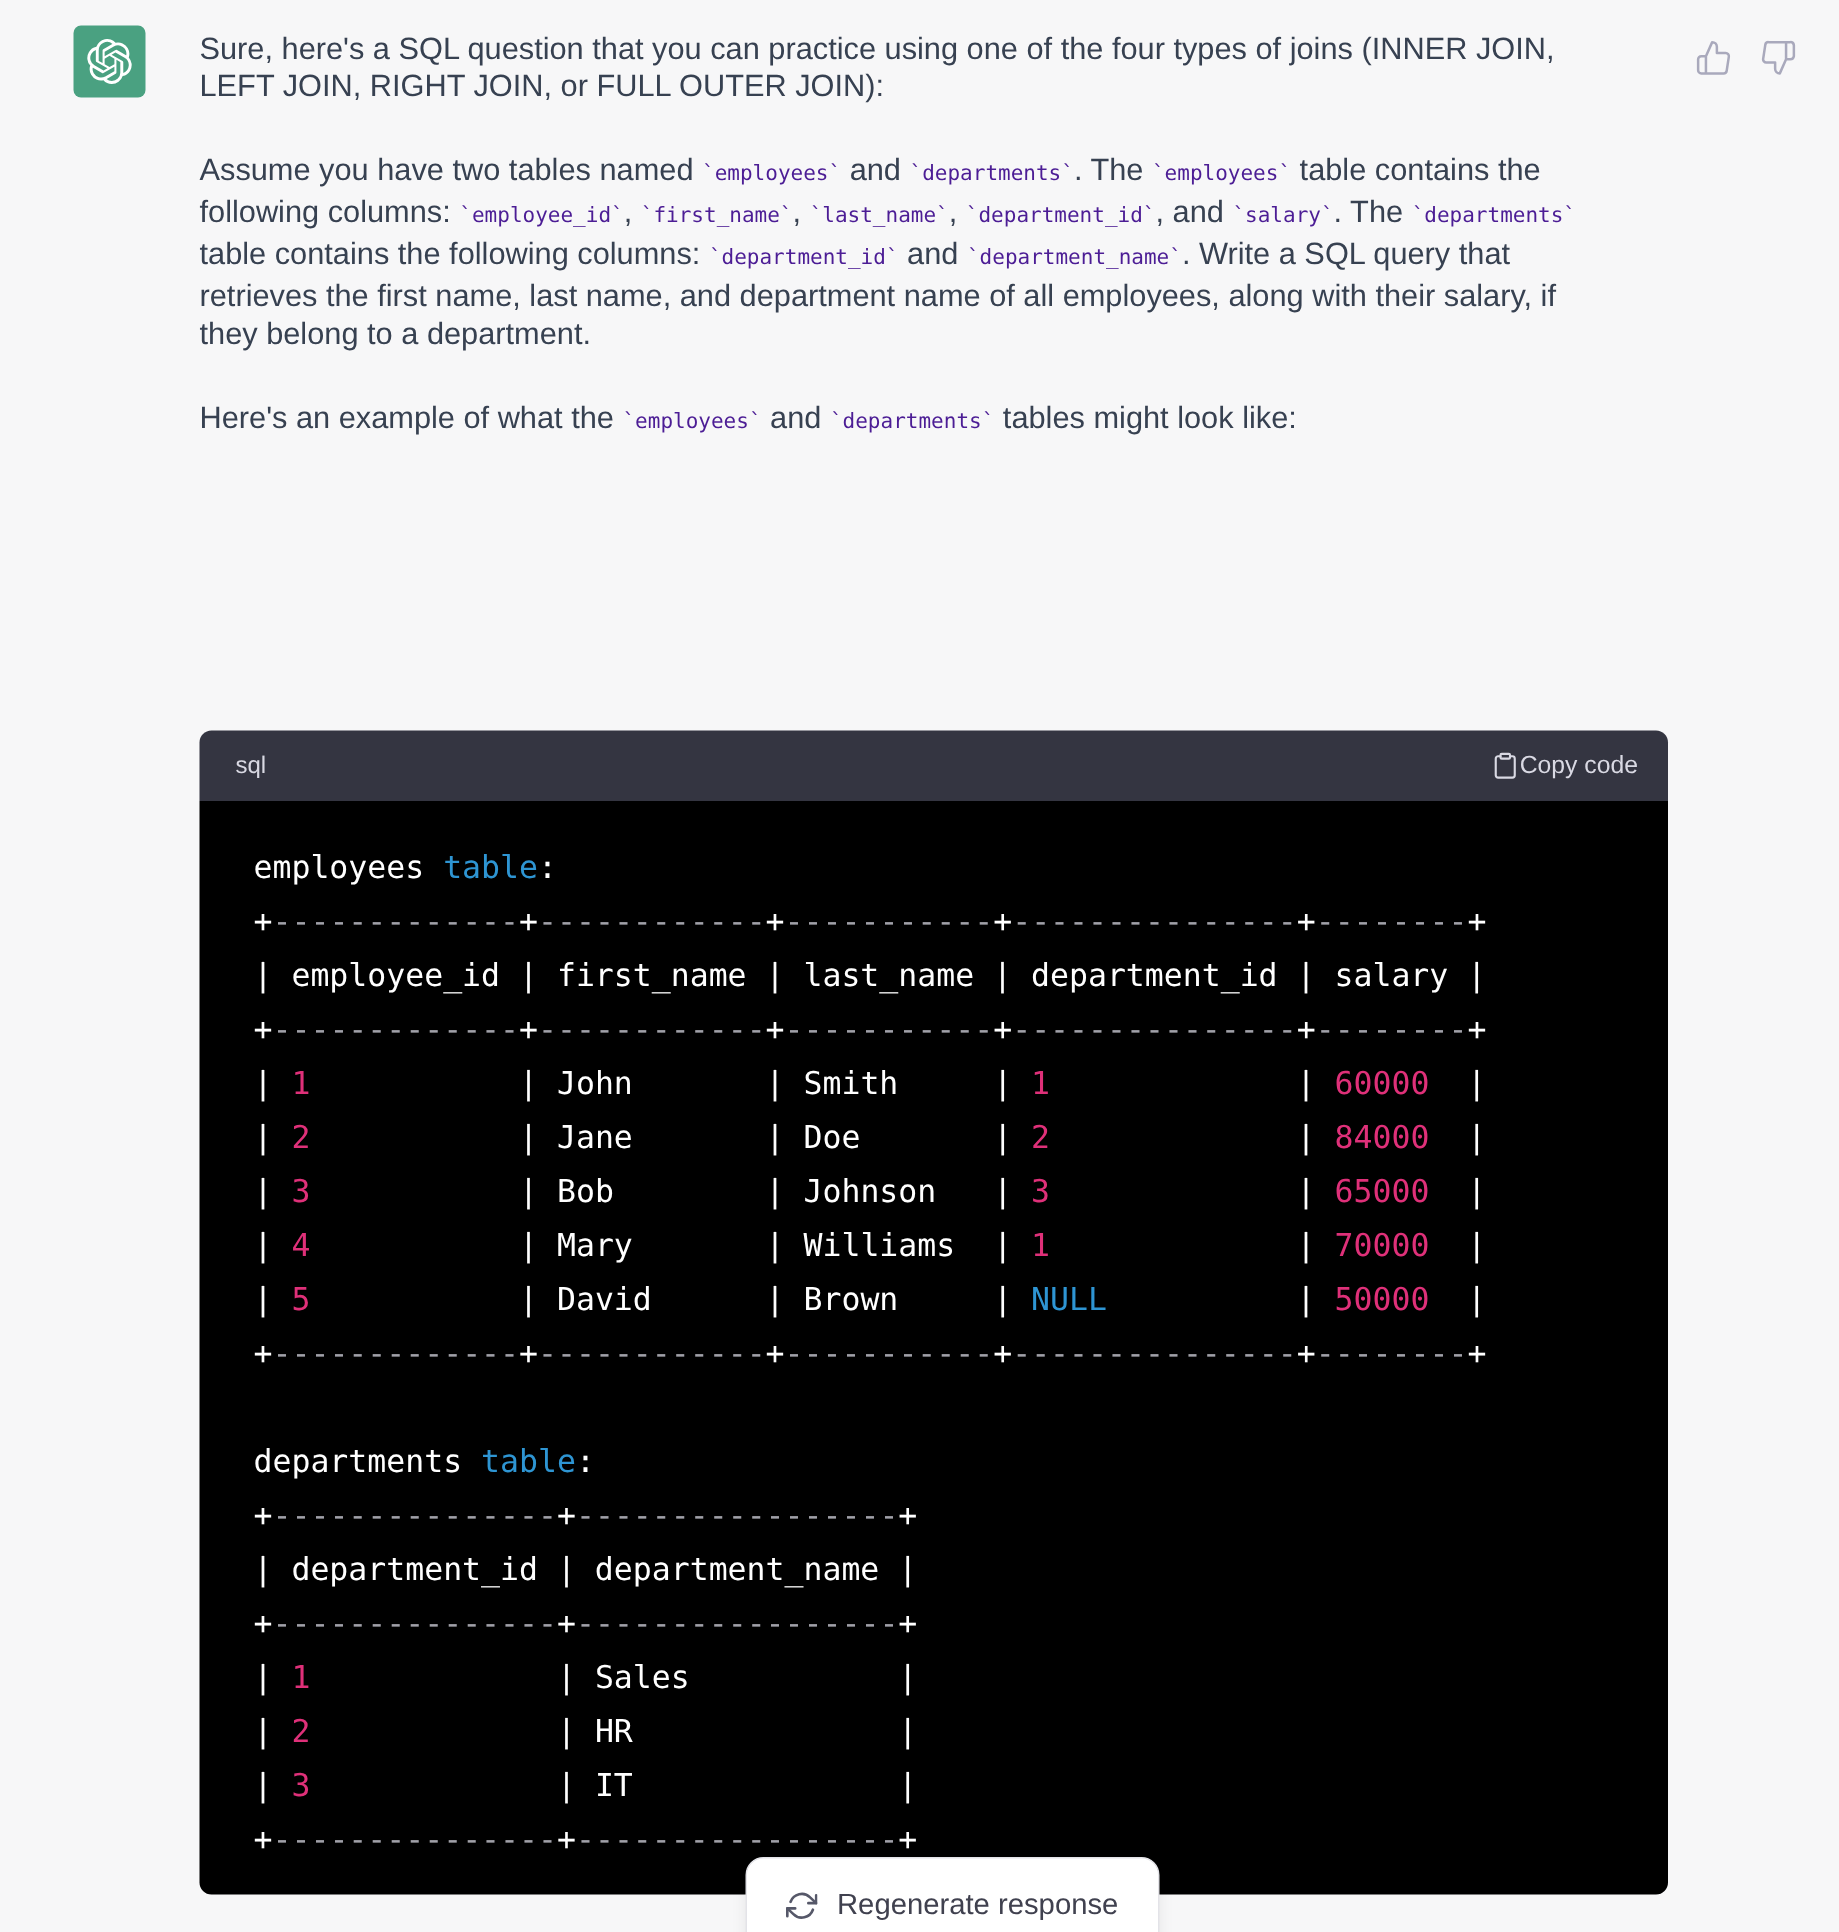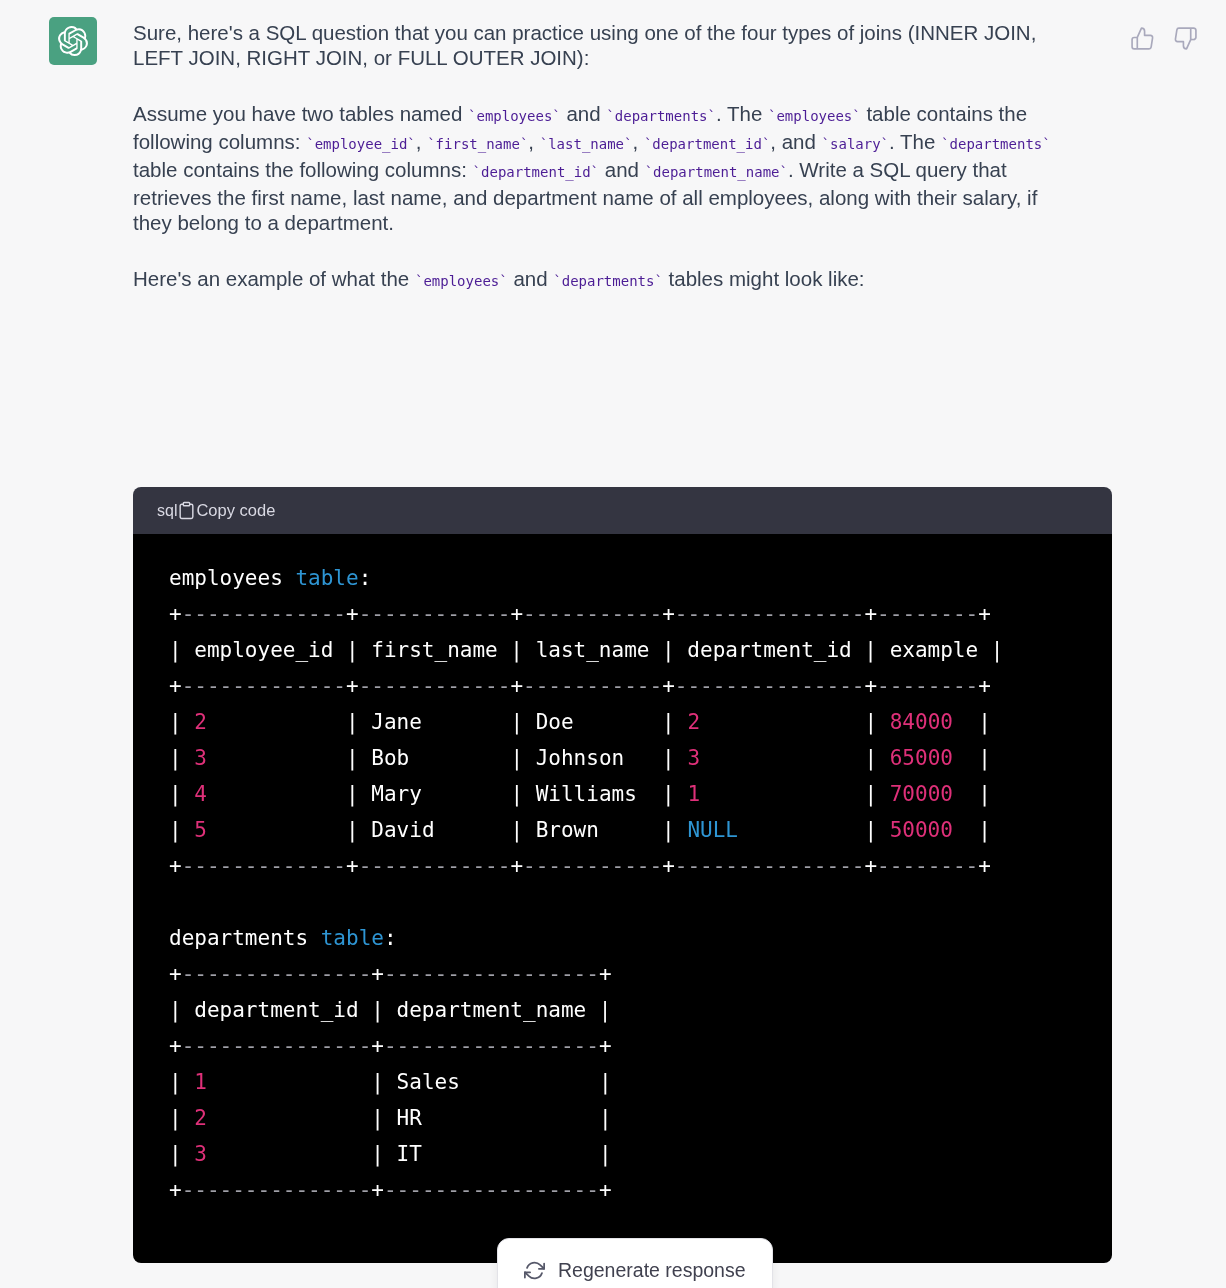--- a/index.html
+++ b/index.html
@@ -7,21 +7,21 @@
         font-family:"Liberation Sans",sans-serif;color:#374151;}
   .avatar{position:absolute;left:49px;top:17px;width:48px;height:48px;border-radius:5px;
           background:#4aa181;display:flex;align-items:center;justify-content:center;}
   .feedback{position:absolute;right:28px;top:26px;display:flex;gap:18px;}
   .fb-btn{background:none;border:none;padding:0;cursor:pointer;line-height:0;}
   .content{position:absolute;left:133px;top:20px;width:945px;}
   .para{margin:0 0 31px 0;font-size:20.5px;line-height:25px;color:#374151;}
   .inline-code{font-family:"DejaVu Sans Mono",monospace;font-size:14px;color:#4c1d95;}
   .code-block{position:absolute;left:133px;top:487px;width:979px;height:776px;}
   .code-header{height:47px;background:var(--c-header-bg,#343541);border-radius:8px 8px 0 0;
-               display:flex;align-items:center;padding:0 20px 0 24px;box-sizing:border-box;}
+               display:flex;align-items:center;justify-content:space-between;padding:0 20px 0 24px;box-sizing:border-box;}
   .lang-label{color:var(--c-label,#d9d9e3);font-size:16px;}
   .copy-btn{background:none;border:none;cursor:pointer;display:flex;align-items:center;
             color:var(--c-label,#d9d9e3);font-size:16.5px;font-family:"Liberation Sans",sans-serif;padding:0;}
   .code-body{background:var(--c-body-bg,#000);height:729px;box-sizing:border-box;border-radius:0 0 8px 8px;
              padding:26px 36px;font-family:"DejaVu Sans Mono",monospace;font-size:21px;line-height:36px;
              color:var(--c-plain,#fff);overflow:hidden;}
   .code-line{white-space:pre;height:36px;}
   .tok-plain{color:var(--c-plain,#ffffff);}
   .tok-keyword{color:var(--c-keyword,#2e95d3);}
   .tok-number{color:var(--c-number,#df3079);}
@@ -78,22 +78,23 @@
             <rect x="8" y="2" width="8" height="4" rx="1" ry="1"></rect>
             <path d="M16 4h2a2 2 0 0 1 2 2v14a2 2 0 0 1-2 2H6a2 2 0 0 1-2-2V6a2 2 0 0 1 2-2h2"></path>
           </svg>
         </span>
         <span>Copy code</span>
       </button>
     </div>
     <div class="code-body">
         <div class="code-line"><span class="tok-plain">employees </span><span class="tok-keyword">table</span><span class="tok-plain">:</span></div>
         <div class="code-line"><span class="tok-plain">+</span><span class="tok-dash">-------------</span><span class="tok-plain">+</span><span class="tok-dash">------------</span><span class="tok-plain">+</span><span class="tok-dash">-----------</span><span class="tok-plain">+</span><span class="tok-dash">---------------</span><span class="tok-plain">+</span><span class="tok-dash">--------</span><span class="tok-plain">+</span></div>
-        <div class="code-line"><span class="tok-plain">| employee_id | first_name | last_name | department_id | example |</span></div>
+        <div class="code-line"><span class="tok-plain">| employee_id | first_name | last_name | department_id | salary |</span></div>
         <div class="code-line"><span class="tok-plain">+</span><span class="tok-dash">-------------</span><span class="tok-plain">+</span><span class="tok-dash">------------</span><span class="tok-plain">+</span><span class="tok-dash">-----------</span><span class="tok-plain">+</span><span class="tok-dash">---------------</span><span class="tok-plain">+</span><span class="tok-dash">--------</span><span class="tok-plain">+</span></div>
+        <div class="code-line"><span class="tok-plain">| </span><span class="tok-number">1</span><span class="tok-plain">           | John       | Smith     | </span><span class="tok-number">1</span><span class="tok-plain">             | </span><span class="tok-number">60000</span><span class="tok-plain">  |</span></div>
         <div class="code-line"><span class="tok-plain">| </span><span class="tok-number">2</span><span class="tok-plain">           | Jane       | Doe       | </span><span class="tok-number">2</span><span class="tok-plain">             | </span><span class="tok-number">84000</span><span class="tok-plain">  |</span></div>
         <div class="code-line"><span class="tok-plain">| </span><span class="tok-number">3</span><span class="tok-plain">           | Bob        | Johnson   | </span><span class="tok-number">3</span><span class="tok-plain">             | </span><span class="tok-number">65000</span><span class="tok-plain">  |</span></div>
         <div class="code-line"><span class="tok-plain">| </span><span class="tok-number">4</span><span class="tok-plain">           | Mary       | Williams  | </span><span class="tok-number">1</span><span class="tok-plain">             | </span><span class="tok-number">70000</span><span class="tok-plain">  |</span></div>
         <div class="code-line"><span class="tok-plain">| </span><span class="tok-number">5</span><span class="tok-plain">           | David      | Brown     | </span><span class="tok-keyword">NULL</span><span class="tok-plain">          | </span><span class="tok-number">50000</span><span class="tok-plain">  |</span></div>
         <div class="code-line"><span class="tok-plain">+</span><span class="tok-dash">-------------</span><span class="tok-plain">+</span><span class="tok-dash">------------</span><span class="tok-plain">+</span><span class="tok-dash">-----------</span><span class="tok-plain">+</span><span class="tok-dash">---------------</span><span class="tok-plain">+</span><span class="tok-dash">--------</span><span class="tok-plain">+</span></div>
         <div class="code-line"> </div>
         <div class="code-line"><span class="tok-plain">departments </span><span class="tok-keyword">table</span><span class="tok-plain">:</span></div>
         <div class="code-line"><span class="tok-plain">+</span><span class="tok-dash">---------------</span><span class="tok-plain">+</span><span class="tok-dash">-----------------</span><span class="tok-plain">+</span></div>
         <div class="code-line"><span class="tok-plain">| department_id | department_name |</span></div>
         <div class="code-line"><span class="tok-plain">+</span><span class="tok-dash">---------------</span><span class="tok-plain">+</span><span class="tok-dash">-----------------</span><span class="tok-plain">+</span></div>

